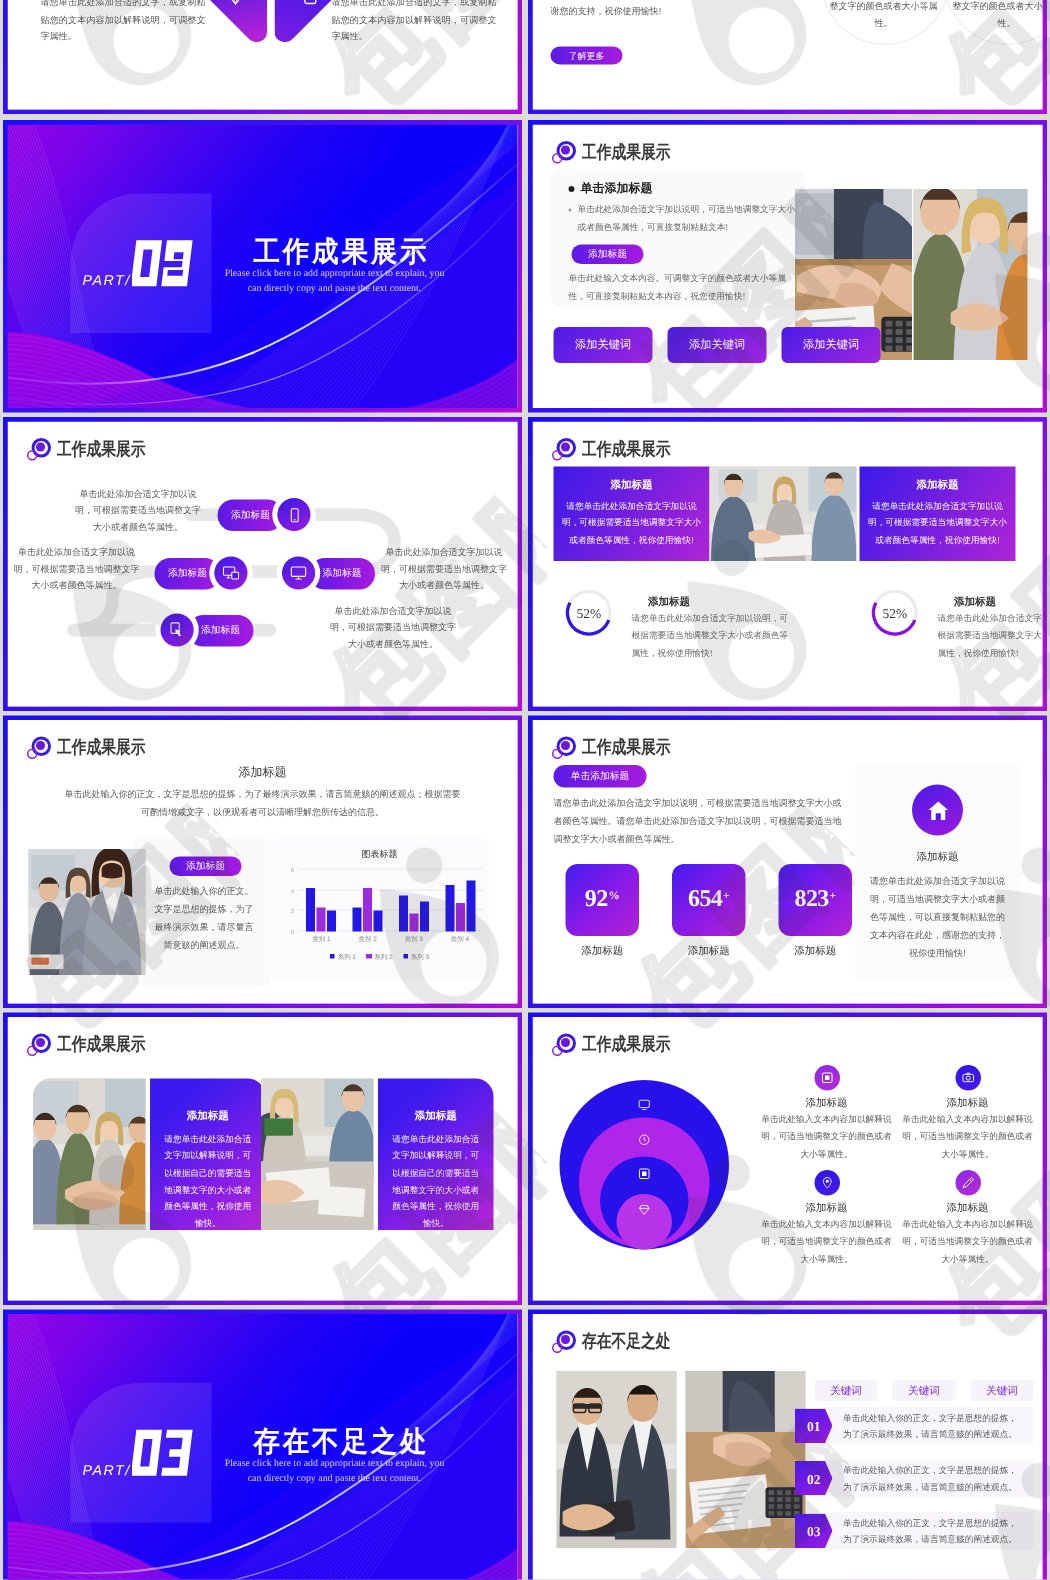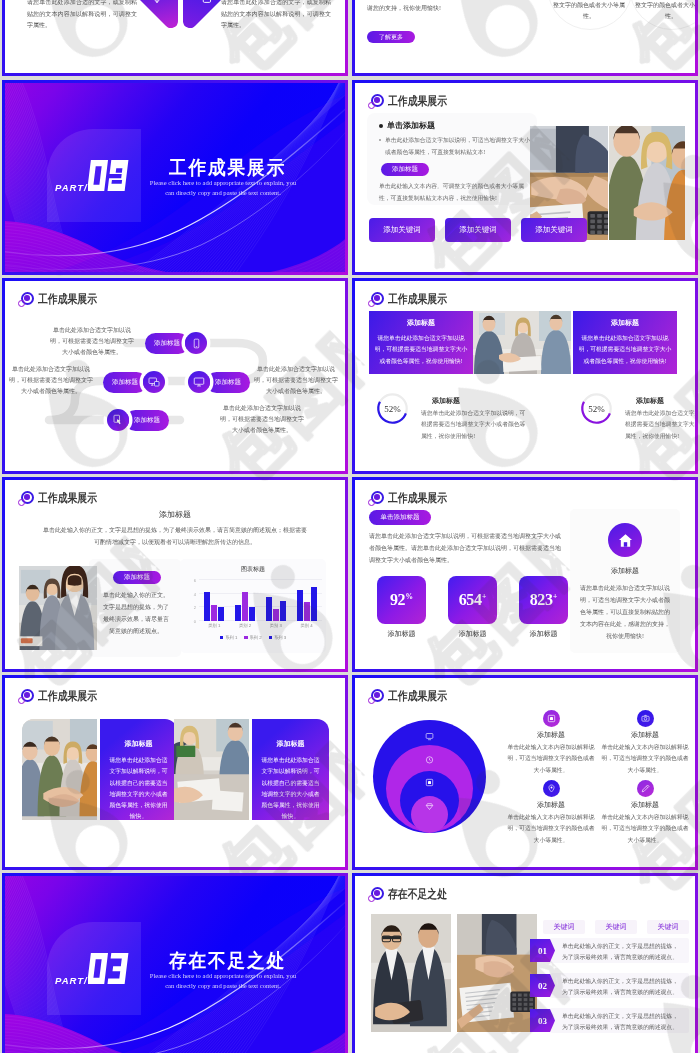--- a/index.html
+++ b/index.html
@@ -34,21 +34,21 @@
         white-space:nowrap;text-align:center;}
   .sq{display:inline-flex;align-items:center;justify-content:center;color:#fff;
       background:linear-gradient(135deg,#4a1ce8,#a026dd);white-space:nowrap;}
   .r1txt,.r2txt,.r2col,.ph-b2 .t,.ph-par,.ftxt,.pcx,.rtb,.ch-intro,.ch-body,
   .st-par,.st-sx,.tc-x,.cix,.nb-t{font-family:"Liberation Serif",serif;}
 
   
   .part{position:absolute;left:0;top:0;width:340px;height:189px;overflow:hidden;
         background:linear-gradient(105deg,#9210e8 0%,#6e12ea 28%,#3a1ae8 62%,#2516ee 100%);}
   .partbox{position:absolute;background:rgba(255,255,255,.10);}
-  .partlabel{position:absolute;color:#fff;font-style:italic;font-weight:bold;letter-spacing:1px;}
+  .partlabel{position:absolute;color:#fff;font-style:italic;font-weight:normal;letter-spacing:1px;}
   .partnum{position:absolute;color:#fff;font-weight:bold;}
   .lcd{font-size:0;line-height:0;}
   .lcd svg{display:block;}
   .parttitle{position:absolute;color:#fff;font-weight:bold;letter-spacing:2px;transform:scaleX(0.93);transform-origin:left center;}
   .partsub{position:absolute;color:#dcd8fb;text-align:center;line-height:1.55;font-family:"Liberation Serif",serif;}
   .wavebg{position:absolute;left:0;top:0;}
 
   
   .pinwrap{position:absolute;left:130px;top:69px;display:flex;gap:5px;}
   .pinout{width:43px;height:75px;position:relative;}

